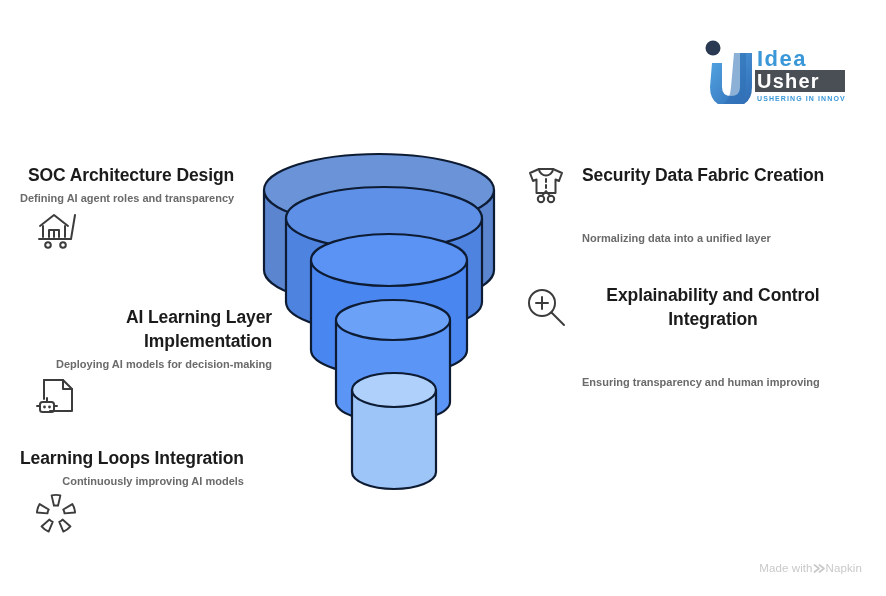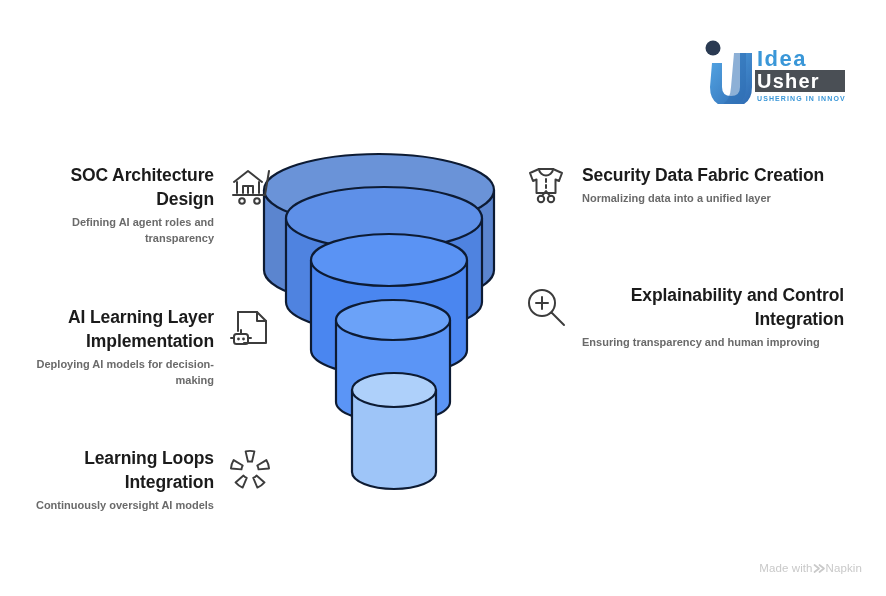--- a/index.html
+++ b/index.html
@@ -33,36 +33,37 @@
     height: 365px;
   }
 
   
   .item {
     position: absolute;
     display: flex;
     align-items: flex-start;
   }
   .item-left {
-    flex-direction: row;
+    flex-direction: column;
   }
   .item-right {
     flex-direction: row;
   }
   .item-text {
     display: flex;
     flex-direction: column;
   }
   .item-left .item-text {
     text-align: right;
     align-items: flex-end;
   }
   .item-right .item-text {
-    text-align: right;
+    text-align: center;
     align-items: flex-start;
+    gap: 40px;
   }
   .item-title {
     font-size: 17.5px;
     font-weight: bold;
     color: #1b1b1b;
     line-height: 1.38;
     letter-spacing: -0.1px;
   }
   .item-desc {
     font-size: 11px;
@@ -198,21 +199,21 @@
       <circle cx="15.5" cy="32" r="1.4" fill="#3c3c3c" stroke="none"></circle>
       <path d="M13 23 V27"></path>
       <path d="M3 31 H6 M20 31 H23"></path>
     </svg>
   </div>
 </div>
 
 <div class="item item-left" id="item-learning">
   <div class="item-text">
     <div class="item-title">Learning Loops Integration</div>
-    <div class="item-desc">Continuously oversight AI models</div>
+    <div class="item-desc">Continuously improving AI models</div>
   </div>
   <div class="item-icon">
     <svg width="44" height="44" viewBox="0 0 44 44" fill="none" stroke="#3c3c3c" stroke-width="1.9" stroke-linecap="round" stroke-linejoin="round">
       <g transform="translate(22,22)">
         <g>
           <path d="M-4.4 -18.6 A19 19 0 0 1 4.4 -18.6 L2.0 -8.3 A8.6 8.6 0 0 0 -2.0 -8.3 Z"></path>
         </g>
         <g transform="rotate(72)">
           <path d="M-4.4 -18.6 A19 19 0 0 1 4.4 -18.6 L2.0 -8.3 A8.6 8.6 0 0 0 -2.0 -8.3 Z"></path>
         </g>

